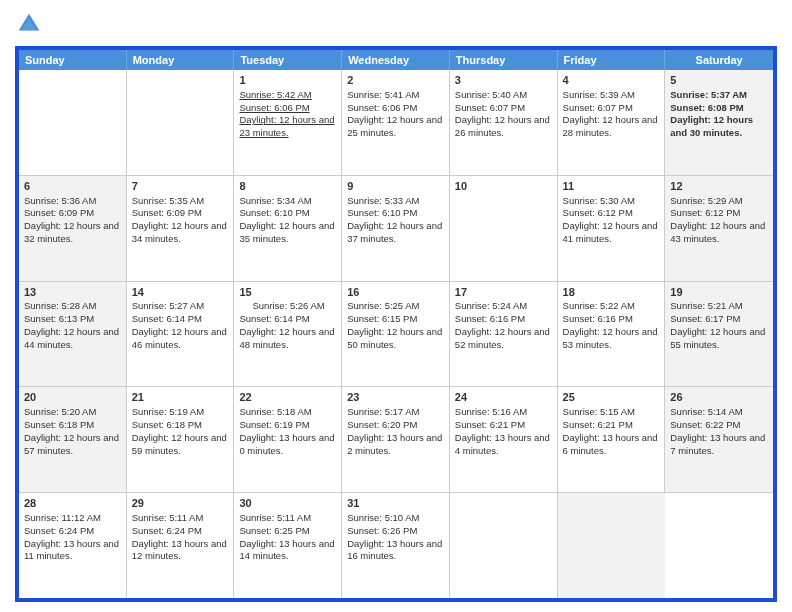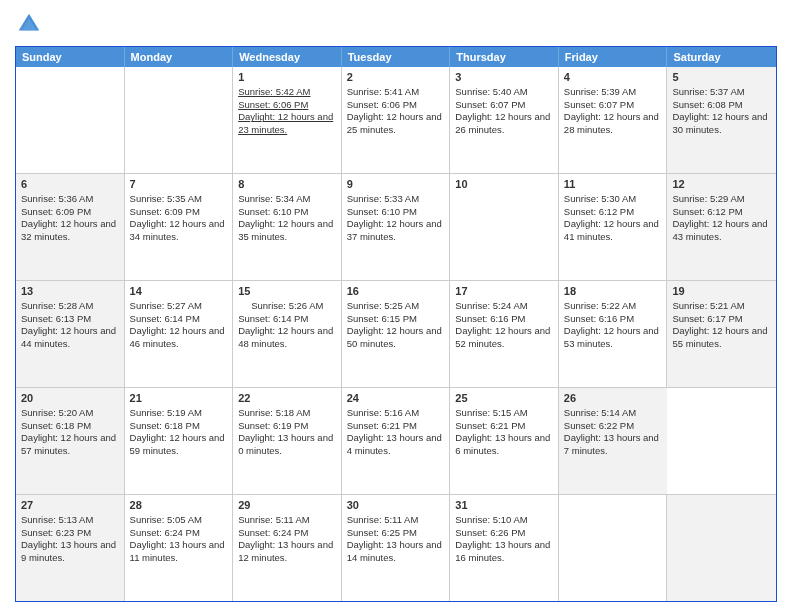--- a/index.html
+++ b/index.html
@@ -56,36 +56,36 @@
       font-weight: 300;
     }
     .subtitle {
       font-size: 13px;
       color: #555;
     }
     .calendar {
       flex: 1;
       display: flex;
       flex-direction: column;
-      border: 1px solid #1d4ed8;
+      border: 4px solid #1d4ed8;
     }
     .cal-header {
       display: grid;
       grid-template-columns: repeat(7, 1fr);
       background: #4a90d9;
     }
     .cal-header-cell {
       color: #fff;
       font-size: 11px;
       font-weight: bold;
       padding: 4px 6px;
       border-right: 1px solid #6aaae0;
       text-align: left;
     }
-    .cal-header-cell:last-child { border-right: none; }
+    .cal-header-cell:last-child { border-right: none; text-align: center; }
     .cal-body {
       flex: 1;
       display: flex;
       flex-direction: column;
     }
     .cal-row {
       display: grid;
       grid-template-columns: repeat(7, 1fr);
       flex: 1;
       border-top: 1px solid #ccc;
@@ -126,43 +126,43 @@
     <div class="title-block">
       <div class="month-title"></div>
       <div class="subtitle"></div>
     </div>
   </div>
 
   <div class="calendar">
     <div class="cal-header">
     <div class="cal-header-cell">Sunday</div>
         <div class="cal-header-cell">Monday</div>
+        <div class="cal-header-cell">Tuesday</div>
         <div class="cal-header-cell">Wednesday</div>
-        <div class="cal-header-cell">Tuesday</div>
         <div class="cal-header-cell">Thursday</div>
         <div class="cal-header-cell">Friday</div>
         <div class="cal-header-cell">Saturday</div>
       </div>
     <div class="cal-body">
     <div class="cal-row">
           <div class="cal-cell"></div>
           <div class="cal-cell"></div>
           <div class="cal-cell"><span class="day-num">1</span><span style="white-space: pre-line; text-decoration: underline;">Sunrise: 5:42 AM
 Sunset: 6:06 PM
 Daylight: 12 hours and 23 minutes.</span></div>
           <div class="cal-cell"><span class="day-num">2</span><span style="white-space: pre-line;">Sunrise: 5:41 AM
 Sunset: 6:06 PM
 Daylight: 12 hours and 25 minutes.</span></div>
           <div class="cal-cell"><span class="day-num">3</span><span style="white-space: pre-line;">Sunrise: 5:40 AM
 Sunset: 6:07 PM
 Daylight: 12 hours and 26 minutes.</span></div>
           <div class="cal-cell"><span class="day-num">4</span><span style="white-space: pre-line;">Sunrise: 5:39 AM
 Sunset: 6:07 PM
 Daylight: 12 hours and 28 minutes.</span></div>
-          <div class="cal-cell shaded"><span class="day-num">5</span><span style="white-space: pre-line;">Sunrise: 5:37 AM
+          <div class="cal-cell shaded"><span class="day-num">5</span><span style="white-space: pre-line; font-weight: bold;">Sunrise: 5:37 AM
 Sunset: 6:08 PM
 Daylight: 12 hours and 30 minutes.</span></div>
         </div>
         <div class="cal-row">
           <div class="cal-cell shaded"><span class="day-num">6</span><span style="white-space: pre-line;">Sunrise: 5:36 AM
 Sunset: 6:09 PM
 Daylight: 12 hours and 32 minutes.</span></div>
           <div class="cal-cell"><span class="day-num">7</span><span style="white-space: pre-line;">Sunrise: 5:35 AM
 Sunset: 6:09 PM
 Daylight: 12 hours and 34 minutes.</span></div>
@@ -206,35 +206,35 @@
         <div class="cal-row">
           <div class="cal-cell shaded"><span class="day-num">20</span><span style="white-space: pre-line;">Sunrise: 5:20 AM
 Sunset: 6:18 PM
 Daylight: 12 hours and 57 minutes.</span></div>
           <div class="cal-cell"><span class="day-num">21</span><span style="white-space: pre-line;">Sunrise: 5:19 AM
 Sunset: 6:18 PM
 Daylight: 12 hours and 59 minutes.</span></div>
           <div class="cal-cell"><span class="day-num">22</span><span style="white-space: pre-line;">Sunrise: 5:18 AM
 Sunset: 6:19 PM
 Daylight: 13 hours and 0 minutes.</span></div>
+          <div class="cal-cell"><span class="day-num">23</span><span style="white-space: pre-line;">Sunrise: 5:17 AM
+Sunset: 6:20 PM
+Daylight: 13 hours and 2 minutes.</span></div>
           <div class="cal-cell"><span class="day-num">24</span><span style="white-space: pre-line;">Sunrise: 5:16 AM
 Sunset: 6:21 PM
 Daylight: 13 hours and 4 minutes.</span></div>
           <div class="cal-cell"><span class="day-num">25</span><span style="white-space: pre-line;">Sunrise: 5:15 AM
 Sunset: 6:21 PM
 Daylight: 13 hours and 6 minutes.</span></div>
           <div class="cal-cell shaded"><span class="day-num">26</span><span style="white-space: pre-line;">Sunrise: 5:14 AM
 Sunset: 6:22 PM
 Daylight: 13 hours and 7 minutes.</span></div>
         </div>
         <div class="cal-row">
-          <div class="cal-cell shaded"><span class="day-num">27</span><span style="white-space: pre-line;">Sunrise: 5:13 AM
-Sunset: 6:23 PM
-Daylight: 13 hours and 9 minutes.</span></div>
-          <div class="cal-cell"><span class="day-num">28</span><span style="white-space: pre-line;">Sunrise: 5:05 AM
+          <div class="cal-cell"><span class="day-num">28</span><span style="white-space: pre-line;">Sunrise: 11:12 AM
 Sunset: 6:24 PM
 Daylight: 13 hours and 11 minutes.</span></div>
           <div class="cal-cell"><span class="day-num">29</span><span style="white-space: pre-line;">Sunrise: 5:11 AM
 Sunset: 6:24 PM
 Daylight: 13 hours and 12 minutes.</span></div>
           <div class="cal-cell"><span class="day-num">30</span><span style="white-space: pre-line;">Sunrise: 5:11 AM
 Sunset: 6:25 PM
 Daylight: 13 hours and 14 minutes.</span></div>
           <div class="cal-cell"><span class="day-num">31</span><span style="white-space: pre-line;">Sunrise: 5:10 AM
 Sunset: 6:26 PM

